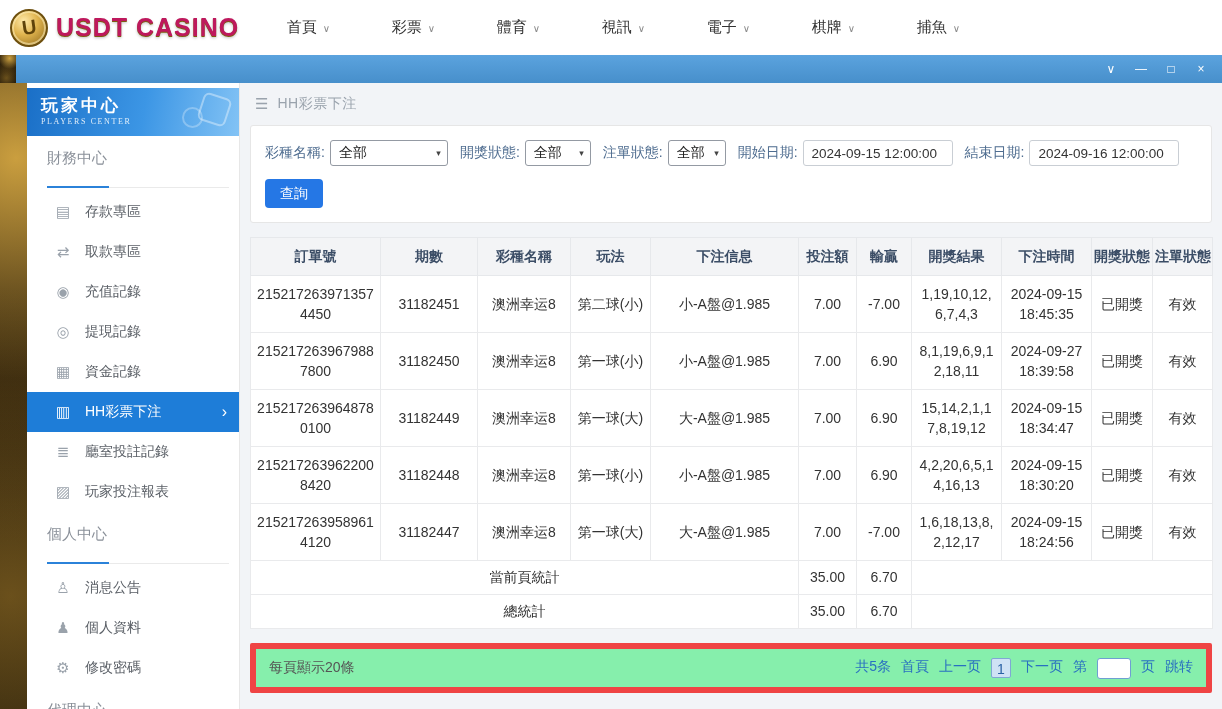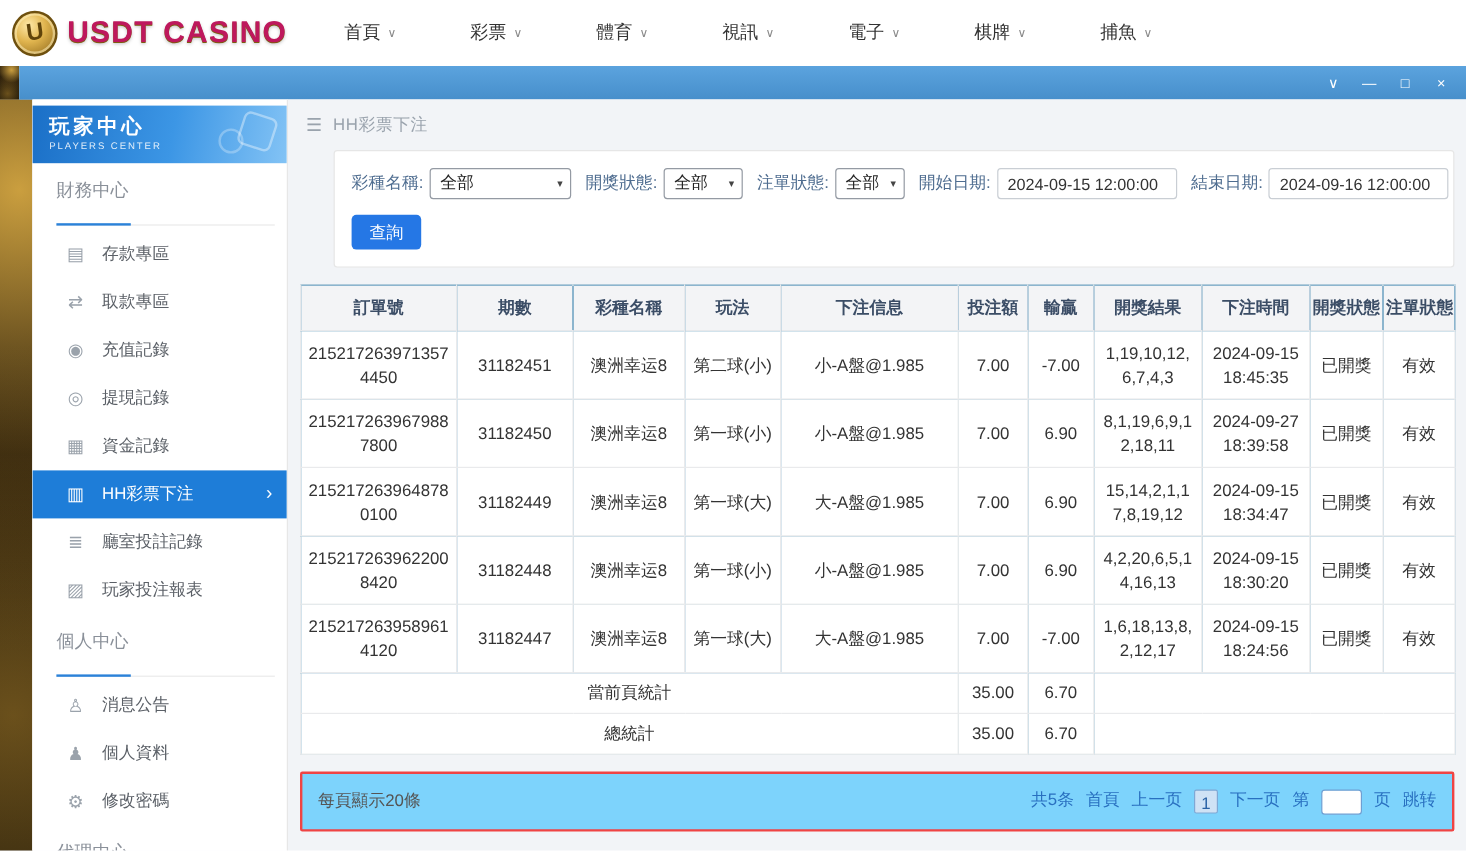--- a/index.html
+++ b/index.html
@@ -42,38 +42,38 @@
 
   
   .sidebar { width:213px; flex:none; background:#fff; border-right:1px solid #e7e7e7; overflow:hidden; }
   .side-header { height:48px; margin-top:5px; position:relative; overflow:hidden; padding:6px 0 0 14px;
                  background:linear-gradient(100deg,#1a6fc7 0%, #3c96e5 55%, #83c3f5 100%); color:#fff; }
   .side-header::after { content:""; position:absolute; right:10px; top:7px; width:25px; height:25px;
                  border:2px solid rgba(255,255,255,.38); border-radius:6px; transform:rotate(18deg); }
   .side-header::before { content:""; position:absolute; right:36px; top:19px; width:17px; height:17px;
                  border:2px solid rgba(255,255,255,.28); border-radius:50%; }
   .side-header .t1 { display:block; font-size:17px; font-weight:bold; letter-spacing:3px; line-height:23px; }
-  .side-header .t2 { display:block; font-size:8px; letter-spacing:1.6px; opacity:.85; }
+  .side-header .t2 { display:block; font-size:8px; letter-spacing:1.6px; opacity:.85;font-family:Liberation Serif, serif; }
   .side-section { margin:13px 10px 4px 20px; padding-bottom:19px; position:relative;
                   border-bottom:1px solid #eaeaea; color:#8a9099; font-size:15px; }
   .side-section::after { content:""; position:absolute; left:0; bottom:-1px; width:62px; height:2px; background:#2b82d9; }
   .side-item { height:40px; display:flex; align-items:center; padding-left:27px; gap:13px;
                font-size:14px; color:#5b6067; cursor:pointer; position:relative; }
   .side-item .s-icon { width:18px; text-align:center; color:#9aa2ab; font-size:15px; flex:none; }
   .side-item.active { background:#1e7dd8; color:#fff; }
   .side-item.active .s-icon { color:#fff; }
   .chev-r { position:absolute; right:12px; color:#fff; font-size:16px; }
 
   
   .main { flex:1; background:#f2f4f7; padding:0 10px; overflow:hidden; }
   .page-header { height:42px; display:flex; align-items:center; gap:9px; color:#9aa3ad; font-size:14px; padding-left:5px; }
   .page-header .ham { font-size:15px; cursor:pointer; }
   .ph-title { letter-spacing:.5px; }
 
-  .filter-panel { background:#fff; border:1px solid #e6e6e6; border-radius:3px; padding:14px;margin-left:28px; }
+  .filter-panel { background:#fff; border:1px solid #e6e6e6; border-radius:3px; padding:14px; }
   .filter-row { display:flex; align-items:center; gap:12px; font-size:14px; color:#4f6d90; white-space:nowrap; }
   .fgroup { display:flex; align-items:center; gap:5px; }
   .sel { display:inline-flex; align-items:center; justify-content:space-between; height:26px;
          border:1px solid #949aa3; border-radius:3px; background:#fff; color:#222;
          padding:0 6px 0 8px; cursor:pointer; }
   .sel-lg { width:118px; } .sel-md { width:66px; } .sel-sm { width:58px; }
   .sarrow { font-size:9px; color:#444; margin-left:6px; }
   .date-input { width:150px; height:26px; border:1px solid #c9ced4; border-radius:3px; font-size:13.5px;
                 color:#333; padding:0 8px; background:#fff; font-family:inherit; }
   .search-btn { margin-top:13px; height:29px; padding:0 15px; background:#2577e5; color:#fff;
@@ -82,21 +82,21 @@
   .bet-table { width:100%; border-collapse:collapse; background:#0369a1; table-layout:fixed;
                margin-top:14px; font-size:14px; color:#333; }
   .bet-table th { background:#f3f4f6; color:#3b4d66; font-weight:bold; height:38px;
                   border:1px solid #e6e8eb; padding:0 2px; white-space:nowrap; overflow:hidden; }
   .bet-table td { border:1px solid #e9eaec; text-align:center; padding:6px 4px; line-height:1.45; background:#fff; }
   tr.data-row { height:57px; }
   td.brk { word-break:break-all; }
   tr.sum-row { height:34px; }
   tr.sum-row td { padding:4px; }
 
-  .table-footer { margin-top:14px; background:#7dd3fc; border:2px solid #ef4444; border-radius:2px;
+  .table-footer { margin-top:14px; background:#86efac; border:6px solid #ef4444; border-radius:2px;
                   height:50px; display:flex; align-items:center; justify-content:space-between;
                   padding:0 13px; font-size:14px; color:#555; }
   .pager { display:flex; gap:10px; color:#2970c0; }
   .plink { color:#2970c0; cursor:pointer; text-decoration:none; }
   .pcur { min-width:20px; height:20px; line-height:20px; text-align:center; background:#cfe2f5;
           border:1px solid #7fa8d4; color:#2a62a5; border-radius:2px; padding:0 3px; cursor:default; }
   .jump-input { width:34px; height:21px; border:1px solid #6f9fd2; border-radius:3px; background:#fff; font-family:inherit; }
 </style>
 </head>
 <body>

